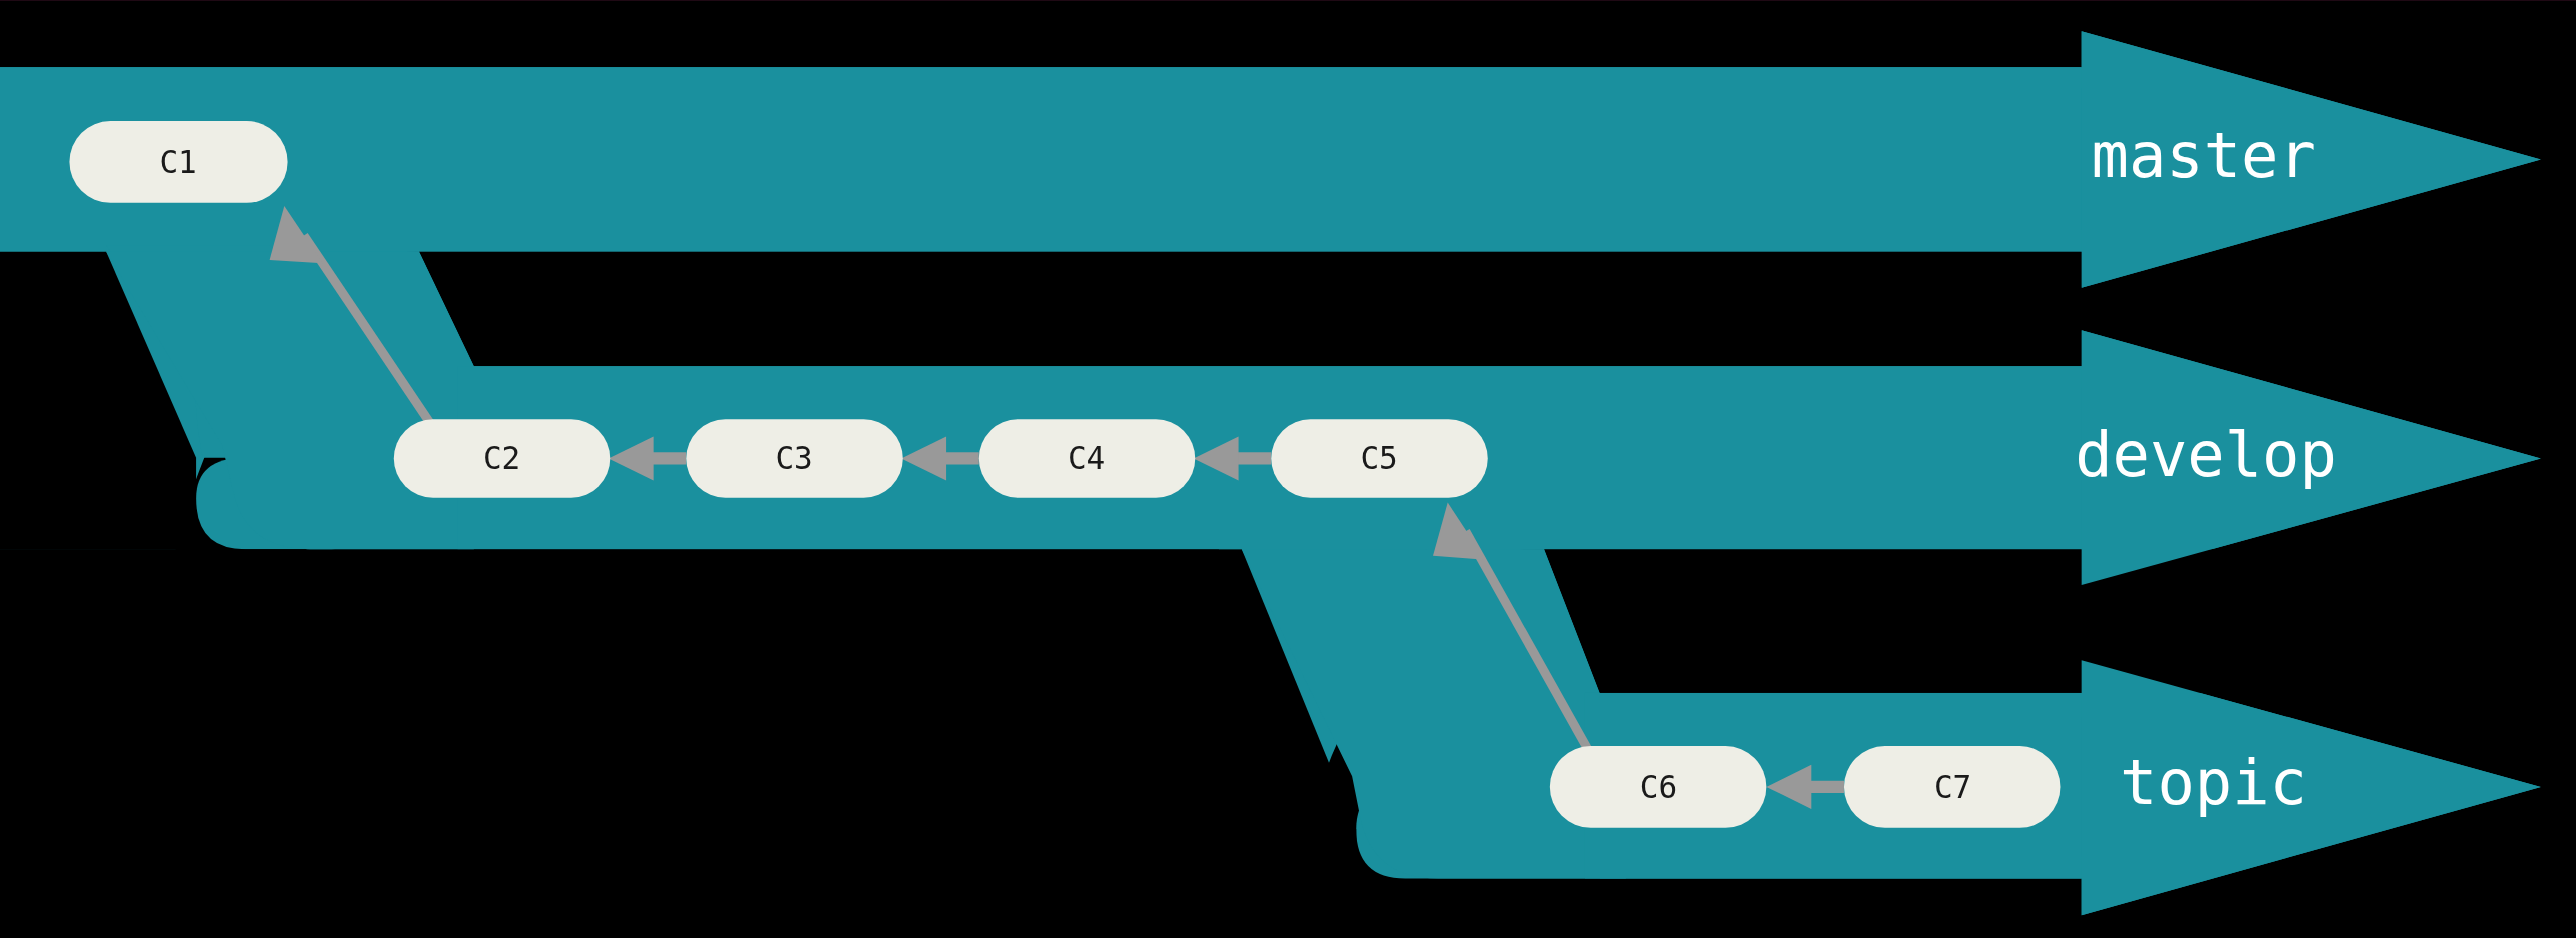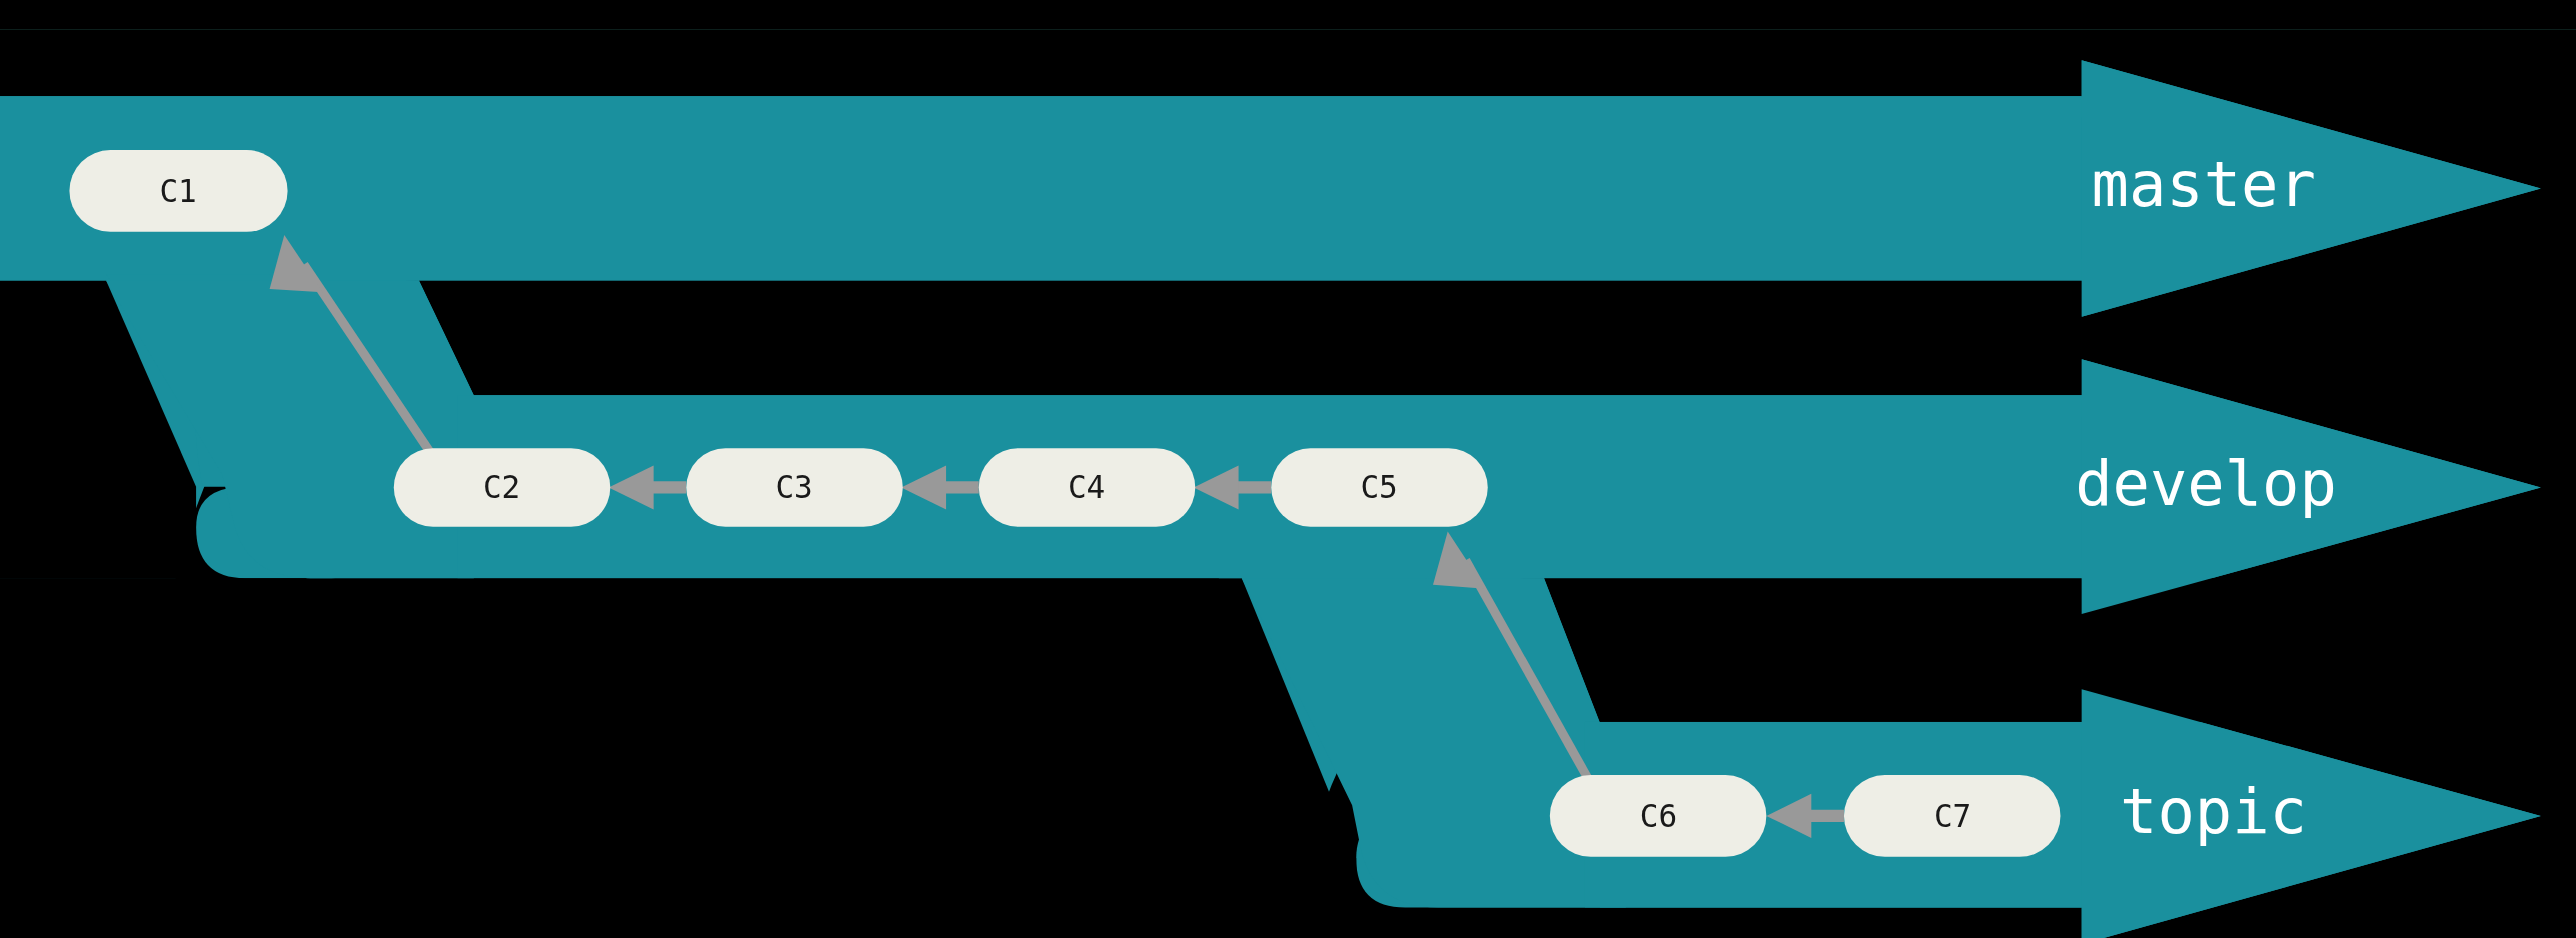--- a/index.html
+++ b/index.html
@@ -10,22 +10,21 @@
   body {
     width: 2576px;
     height: 939px;
     overflow: hidden;
     font-family: "DejaVu Sans Mono", monospace;
   }
   #stage {
     position: relative;
     width: 2576px;
     height: 693px;
-    background: #5eead4;
-    margin-top: 29px;
+    background: #ec4899;
   }
   svg.diagram {
     display: block;
     width: 2576px;
     height: 939px;
   }
   .branch-label {
     font-family: "DejaVu Sans Mono", "Liberation Mono", monospace;
     font-size: 76px;
     fill: #ffffff;

